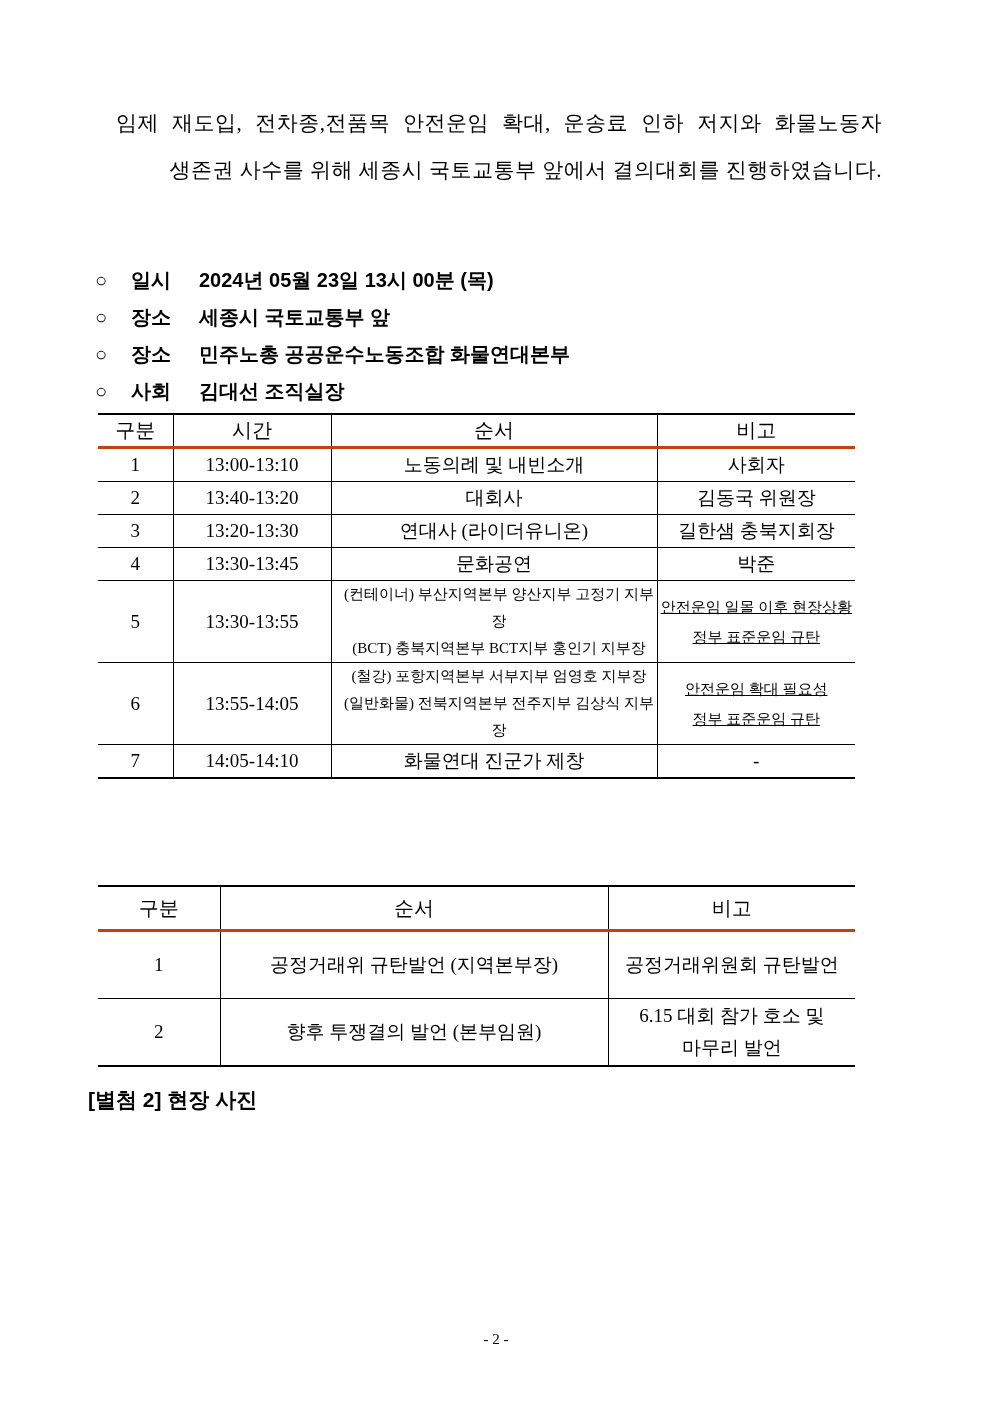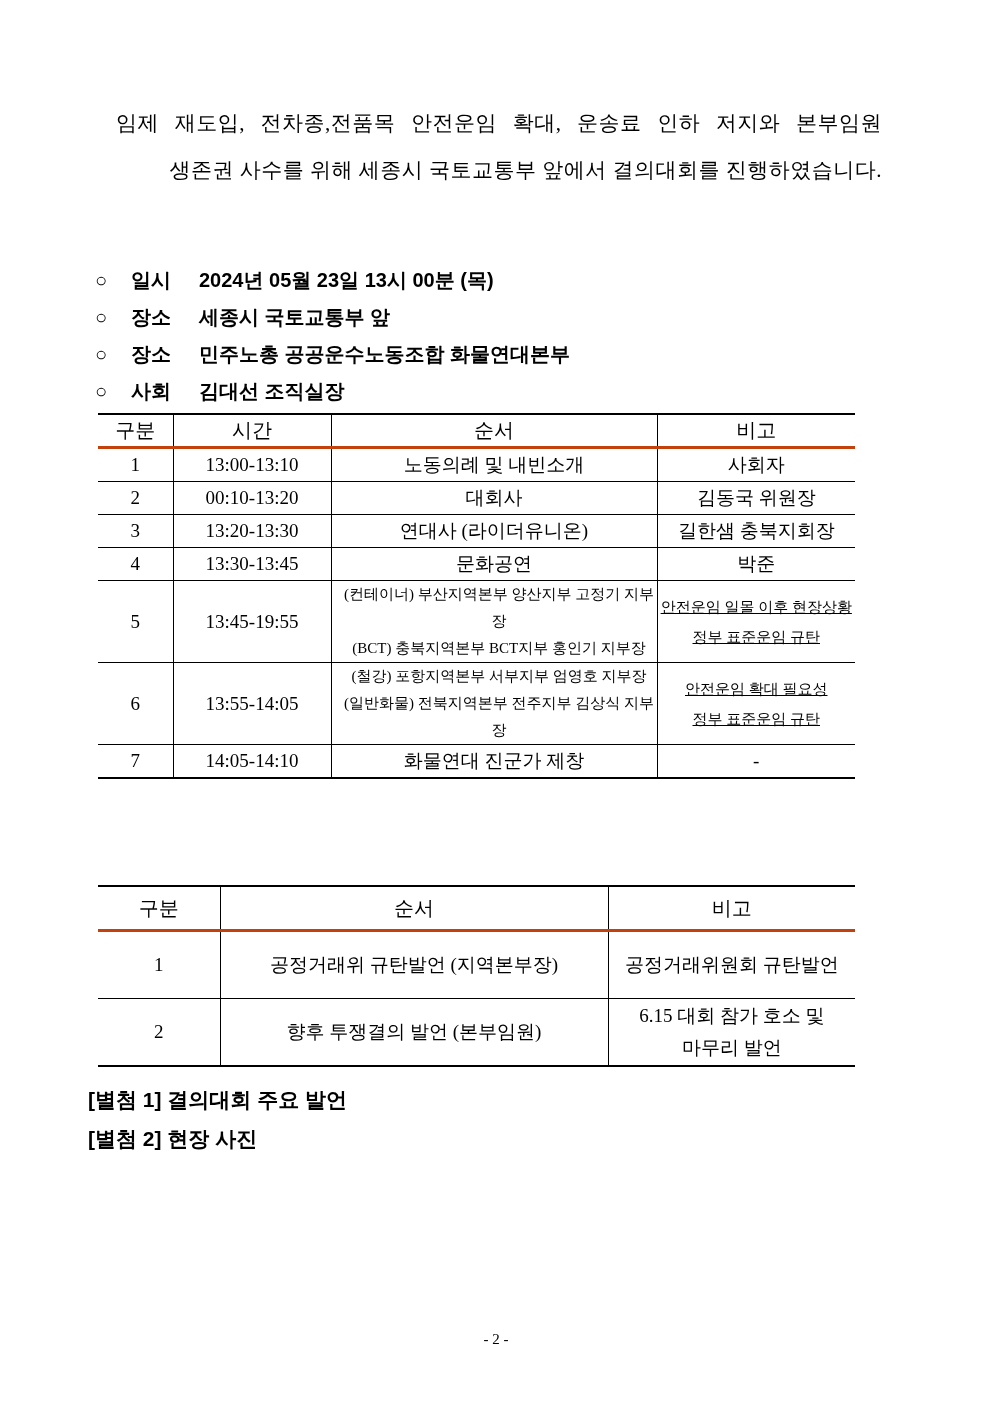--- a/index.html
+++ b/index.html
@@ -125,21 +125,21 @@
     text-align: center;
     font-size: 15px;
   }
 </style>
 </head>
 <body>
 
 <div class="page">
 
   <div class="intro">
-    <div class="l1">임제 재도입, 전차종,전품목 안전운임 확대, 운송료 인하 저지와 본부임원</div>
+    <div class="l1">임제 재도입, 전차종,전품목 안전운임 확대, 운송료 인하 저지와 화물노동자</div>
     <div class="l2">생존권 사수를 위해 세종시 국토교통부 앞에서 결의대회를 진행하였습니다.</div>
   </div>
 
   <div class="info-list">
     <div class="info-item">
       <span class="bullet-glyph">○</span>
       <span class="info-label">일시</span>
       <span class="info-value">2024년 05월 23일 13시 00분 (목)</span>
     </div>
     <div class="info-item">
@@ -176,39 +176,39 @@
     </thead>
     <tbody>
       <tr class="r-normal">
         <td>1</td>
         <td>13:00-13:10</td>
         <td>노동의례 및 내빈소개</td>
         <td>사회자</td>
       </tr>
       <tr class="r-normal">
         <td>2</td>
-        <td>00:10-13:20</td>
+        <td>13:40-13:20</td>
         <td>대회사</td>
         <td>김동국 위원장</td>
       </tr>
       <tr class="r-normal">
         <td>3</td>
         <td>13:20-13:30</td>
         <td>연대사 (라이더유니온)</td>
         <td>길한샘 충북지회장</td>
       </tr>
       <tr class="r-normal">
         <td>4</td>
         <td>13:30-13:45</td>
         <td>문화공연</td>
         <td>박준</td>
       </tr>
       <tr class="r-big">
         <td>5</td>
-        <td>13:45-19:55</td>
+        <td>13:30-13:55</td>
         <td class="cell-order-small">
           <div>(컨테이너) 부산지역본부 양산지부 고정기 지부장</div>
           <div>(BCT) 충북지역본부 BCT지부 홍인기 지부장</div>
         </td>
         <td class="cell-note-small">
           <div>안전운임 일몰 이후 현장상황</div>
           <div>정부 표준운임 규탄</div>
         </td>
       </tr>
       <tr class="r-big">
@@ -257,19 +257,18 @@
         <td>향후 투쟁결의 발언 (본부임원)</td>
         <td class="note-two">
           <div>6.15 대회 참가 호소 및</div>
           <div>마무리 발언</div>
         </td>
       </tr>
     </tbody>
   </table>
 
   <div class="attachments">
-    <div>[별첨 1] 결의대회 주요 발언</div>
     <div>[별첨 2] 현장 사진</div>
   </div>
 
   <div class="pagenum">- 2 -</div>
 
 </div>
 
 </body></html>

